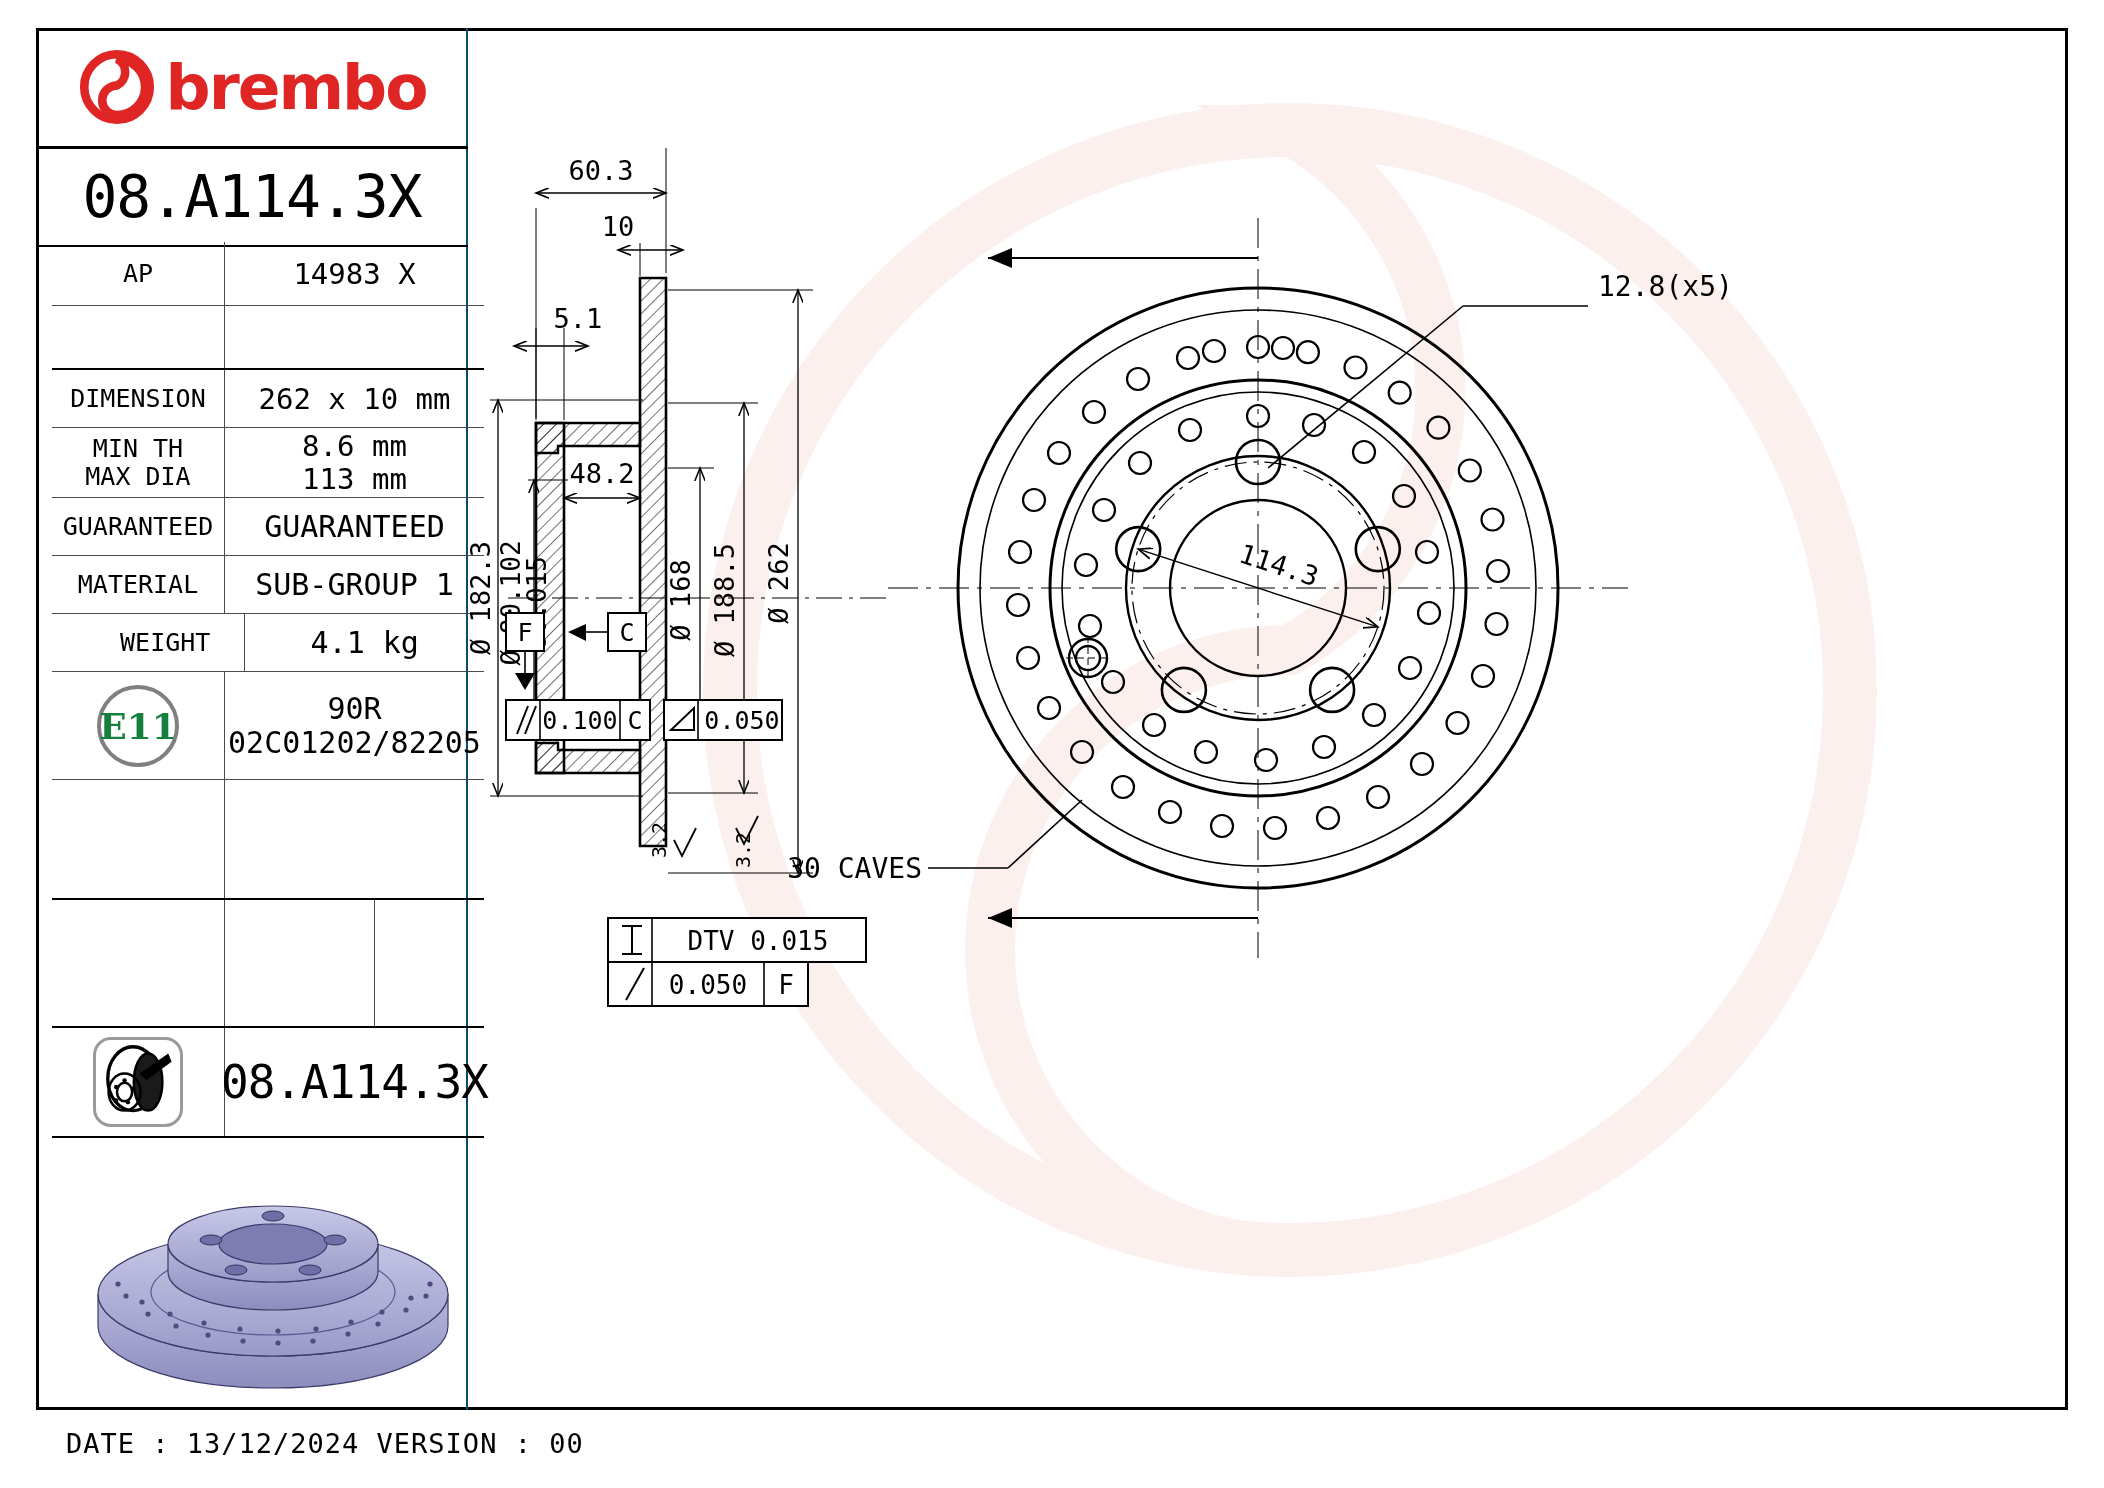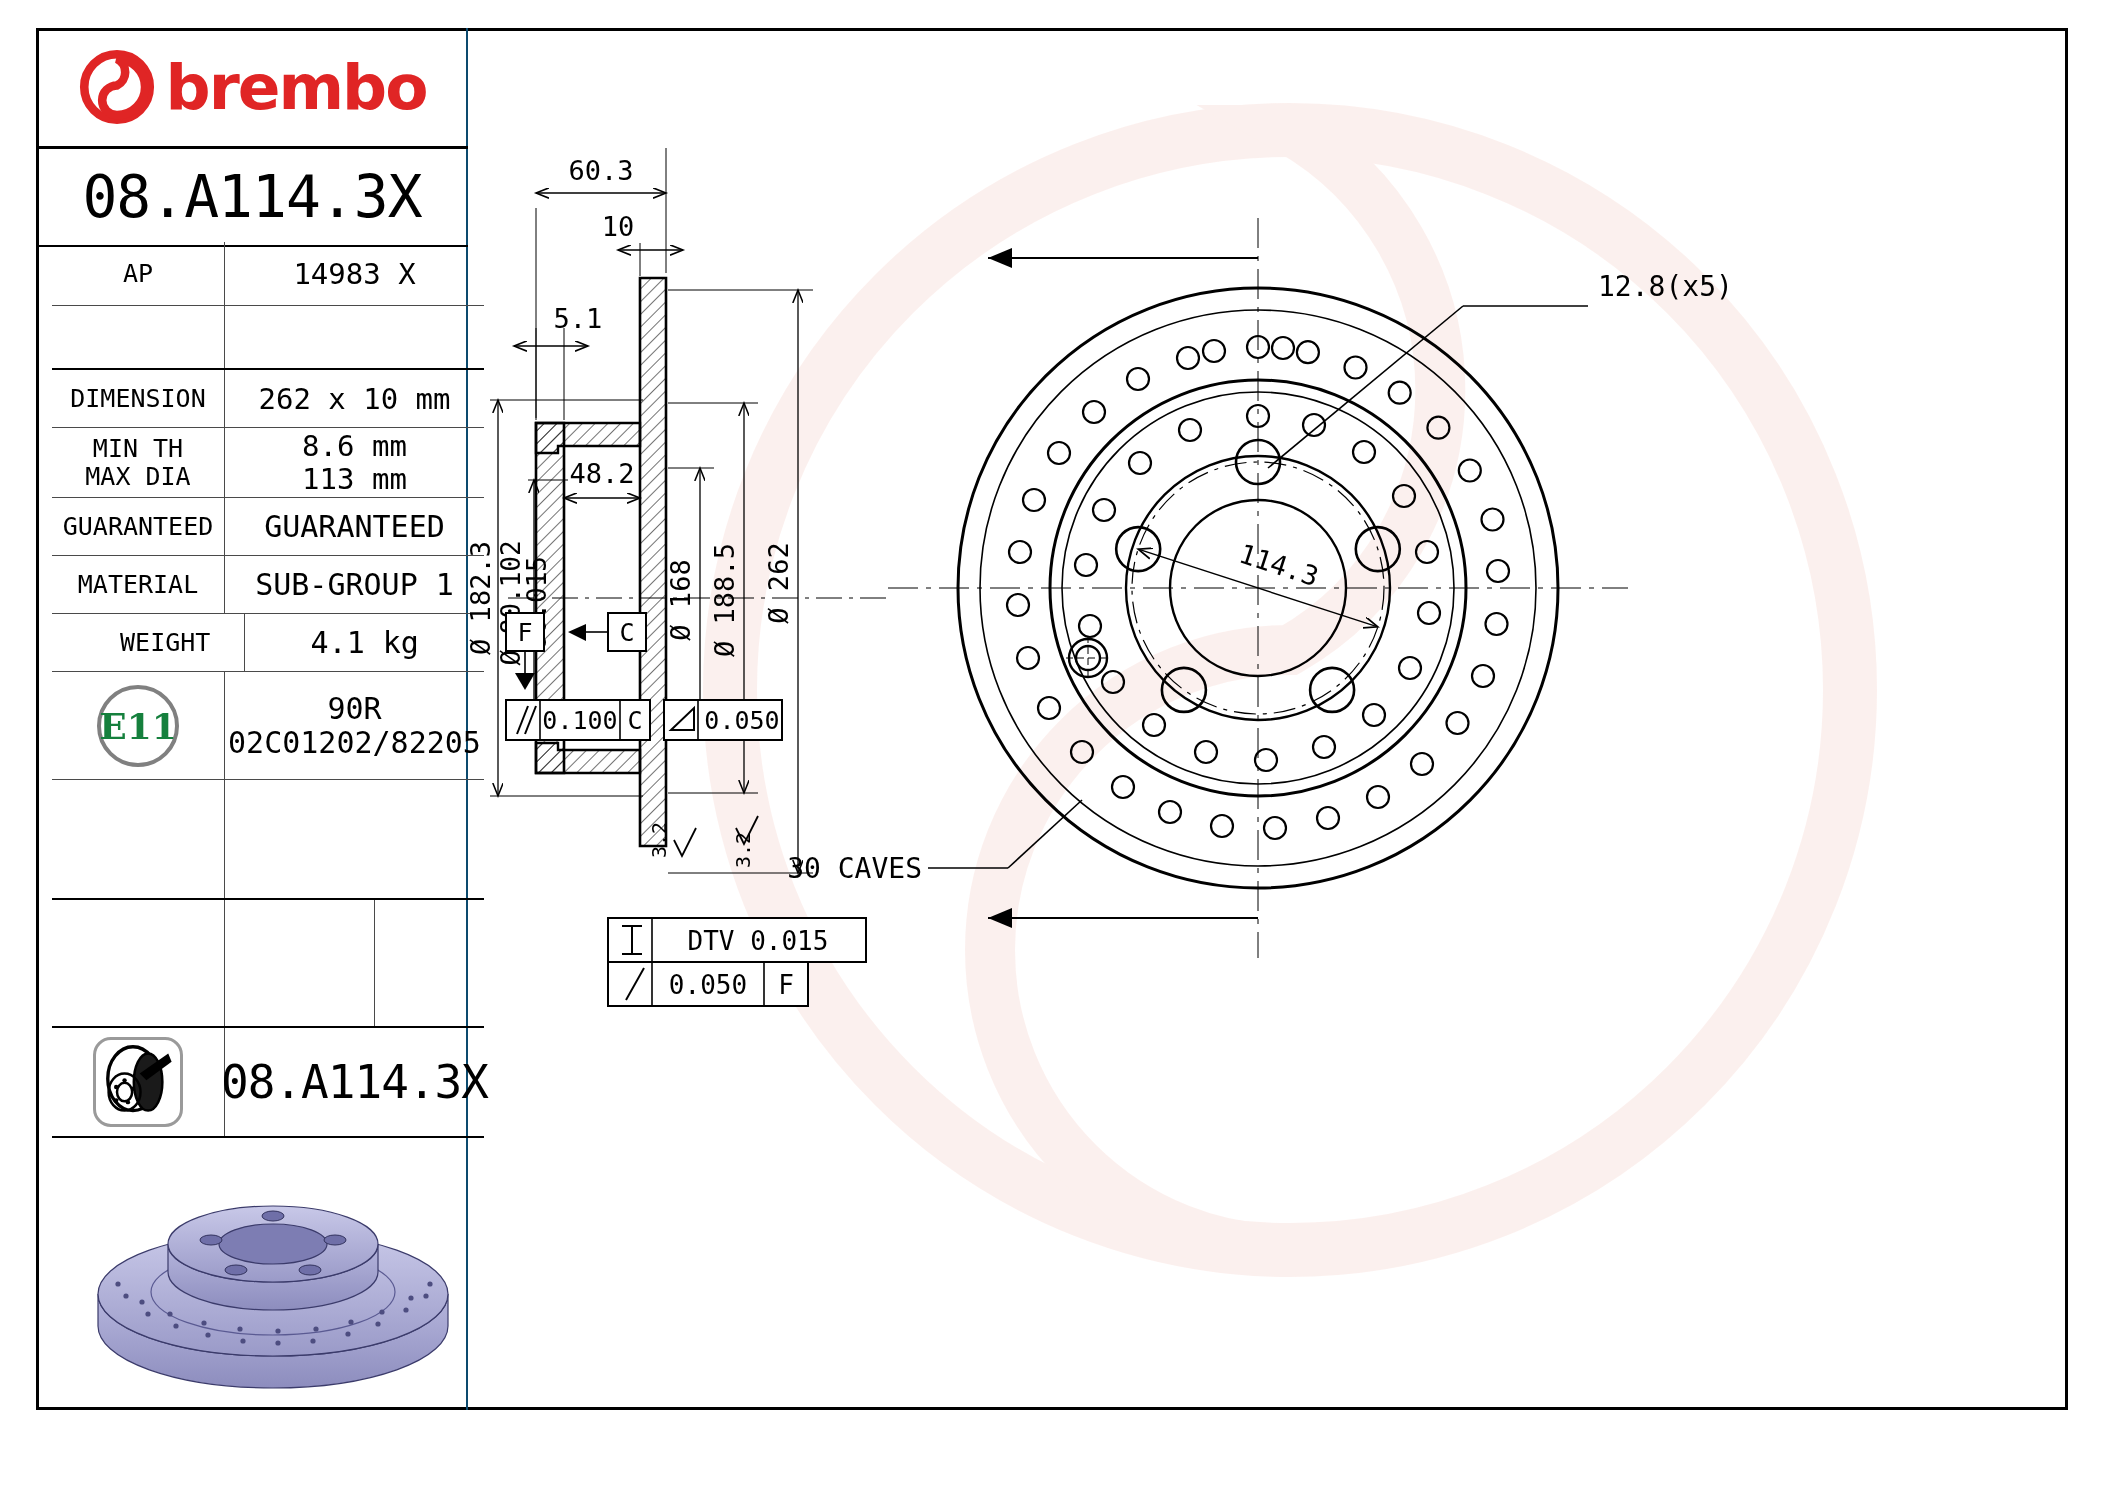--- a/index.html
+++ b/index.html
@@ -206,20 +206,21 @@
               <circle cx="283" cy="178" r="2.6"></circle>
               <circle cx="314" cy="168" r="2.6"></circle>
             <circle cx="343" cy="154" r="2.6"></circle>
               <circle cx="362" cy="140" r="2.6"></circle>
           </g>
         </svg>
       </div>
     </div>
   </div>
 
+  <div class="footer-date">DATE : 13/12/2024 VERSION : 00</div>
 
   <div class="draw">
     <svg width="1600" height="1382" viewBox="0 0 1600 1382">
       <defs>
         <marker id="ar" markerWidth="12" markerHeight="12" refX="10" refY="4" orient="auto">
           <path d="M0,0 L10,4 L0,8" fill="none" stroke="#000" stroke-width="1.2"></path>
         </marker>
         <marker id="arL" markerWidth="12" markerHeight="12" refX="2" refY="4" orient="auto">
           <path d="M12,0 L2,4 L12,8" fill="none" stroke="#000" stroke-width="1.2"></path>
         </marker>

